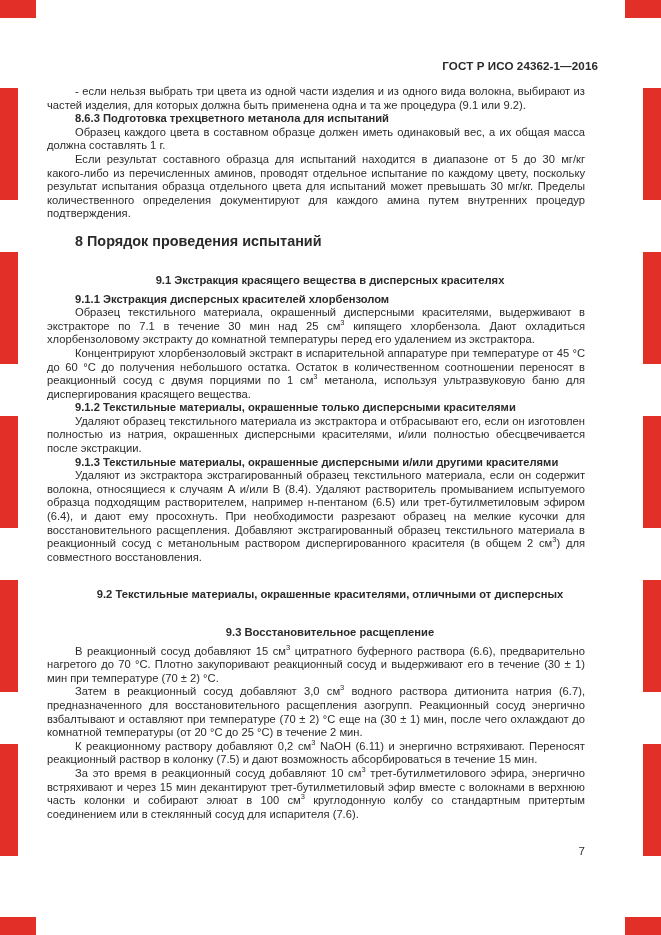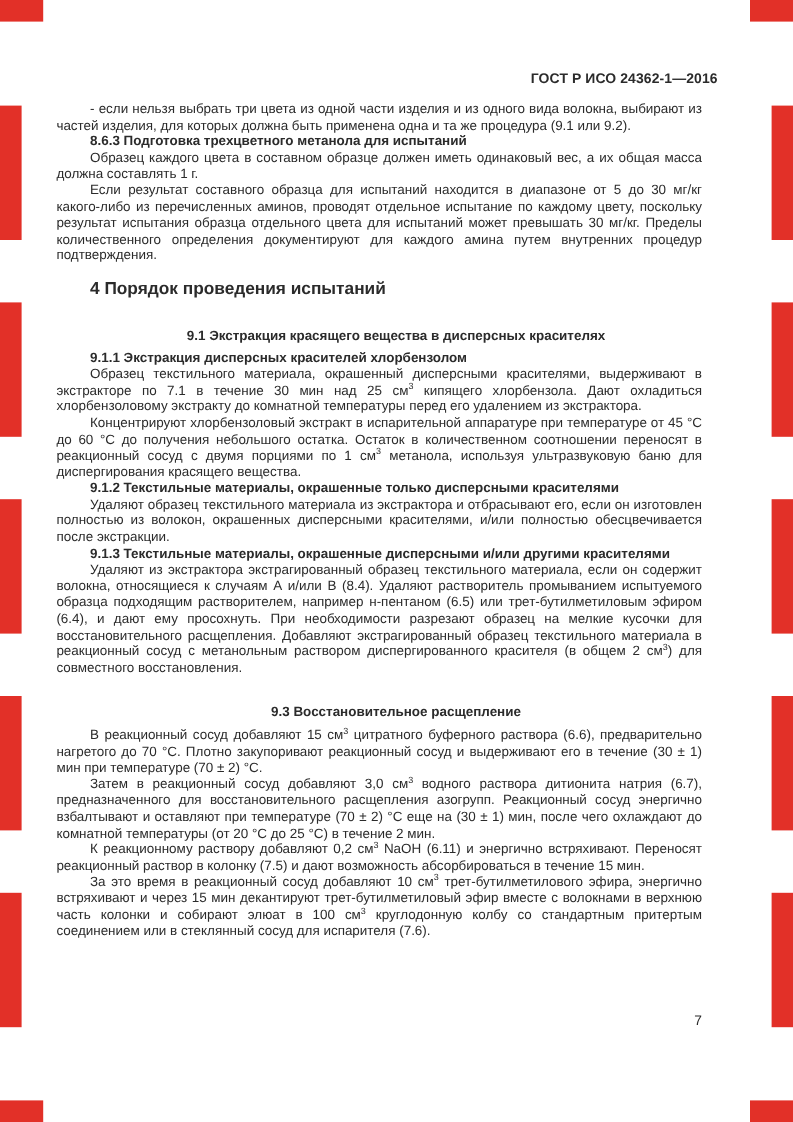--- a/index.html
+++ b/index.html
@@ -82,29 +82,30 @@
       <div class="frame-dash" style="left: 643px; top: 416px; width: 18px; height: 112px;"></div>
       <div class="frame-dash" style="left: 643px; top: 580px; width: 18px; height: 112px;"></div>
       <div class="frame-dash" style="left: 643px; top: 744px; width: 18px; height: 112px;"></div>
     </div>
   <div class="doc-header">ГОСТ Р ИСО 24362-1—2016</div>
   <div class="doc-body" id="doc-body">
       <p>- если нельзя выбрать три цвета из одной части изделия и из одного вида волокна, выбирают из частей изделия, для которых должна быть применена одна и та же процедура (9.1 или 9.2).</p>
       <p class="hd3">8.6.3  Подготовка трехцветного метанола для испытаний</p>
       <p>Образец каждого цвета в составном образце должен иметь одинаковый вес, а их общая масса должна составлять 1 г.</p>
       <p>Если результат составного образца для испытаний находится в диапазоне от 5 до 30 мг/кг какого-либо из перечисленных аминов, проводят отдельное испытание по каждому цвету, поскольку результат испытания образца отдельного цвета для испытаний может превышать 30 мг/кг. Пределы количественного определения документируют для каждого амина путем внутренних процедур подтверждения.</p>
-      <p class="hd1">4 Порядок проведения испытаний</p>
+      <p class="hd1">8 Порядок проведения испытаний</p>
       <p class="hd2">9.1 Экстракция красящего вещества в дисперсных красителях</p>
       <p class="hd3">9.1.1 Экстракция дисперсных красителей хлорбензолом</p>
       <p>Образец текстильного материала, окрашенный дисперсными красителями, выдерживают в экстракторе по 7.1 в течение 30 мин над 25 см<sup>3</sup> кипящего хлорбензола. Дают охладиться хлорбензоловому экстракту до комнатной температуры перед его удалением из экстрактора.</p>
       <p>Концентрируют хлорбензоловый экстракт в испарительной аппаратуре при температуре от 45 °С до 60 °С до получения небольшого остатка. Остаток в количественном соотношении переносят в реакционный сосуд с двумя порциями по 1 см<sup>3</sup> метанола, используя ультразвуковую баню для диспергирования красящего вещества.</p>
       <p class="hd3">9.1.2 Текстильные материалы, окрашенные только дисперсными красителями</p>
-      <p>Удаляют образец текстильного материала из экстрактора и отбрасывают его, если он изготовлен полностью из волокон, окрашенных дисперсными красителями, и/или полностью обесцвечивается после экстракции.</p>
+      <p>Удаляют образец текстильного материала из экстрактора и отбрасывают его, если он изготовлен полностью из натрия, окрашенных дисперсными красителями, и/или полностью обесцвечивается после экстракции.</p>
       <p class="hd3">9.1.3 Текстильные материалы, окрашенные дисперсными и/или другими красителями</p>
       <p>Удаляют из экстрактора экстрагированный образец текстильного материала, если он содержит волокна, относящиеся к случаям А и/или В (8.4). Удаляют растворитель промыванием испытуемого образца подходящим растворителем, например н-пентаном (6.5) или трет-бутилметиловым эфиром (6.4), и дают ему просохнуть. При необходимости разрезают образец на мелкие кусочки для восстановительного расщепления. Добавляют экстрагированный образец текстильного материала в реакционный сосуд с метанольным раствором диспергированного красителя (в общем 2 см<sup>3</sup>) для совместного восстановления.</p>
+      <p class="hd2">9.2 Текстильные материалы, окрашенные красителями, отличными от дисперсных</p>
       <p class="hd2">9.3 Восстановительное расщепление</p>
       <p>В реакционный сосуд добавляют 15 см<sup>3</sup> цитратного буферного раствора (6.6), предварительно нагретого до 70 °С. Плотно закупоривают реакционный сосуд и выдерживают его в течение (30 ± 1) мин при температуре (70 ± 2) °С.</p>
       <p>Затем в реакционный сосуд добавляют 3,0 см<sup>3</sup> водного раствора дитионита натрия (6.7), предназначенного для восстановительного расщепления азогрупп. Реакционный сосуд энергично взбалтывают и оставляют при температуре (70 ± 2) °С еще на (30 ± 1) мин, после чего охлаждают до комнатной температуры (от 20 °С до 25 °С) в течение 2 мин.</p>
       <p>К реакционному раствору добавляют 0,2 см<sup>3</sup> NaOH (6.11) и энергично встряхивают. Переносят реакционный раствор в колонку (7.5) и дают возможность абсорбироваться  в течение 15 мин.</p>
       <p>За это время в реакционный сосуд добавляют 10 см<sup>3</sup> трет-бутилметилового эфира, энергично встряхивают  и через 15 мин декантируют трет-бутилметиловый эфир вместе с волокнами в верхнюю часть колонки и собирают элюат в 100 см<sup>3</sup> круглодонную колбу со стандартным притертым соединением или в стеклянный сосуд для испарителя (7.6).</p>
     </div>
   <div class="page-number">7</div>
 </div>
 
 </body></html>

